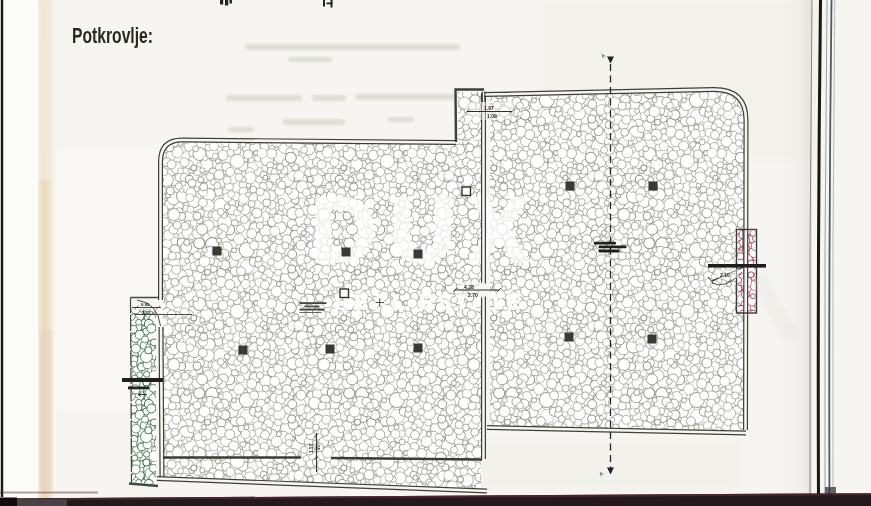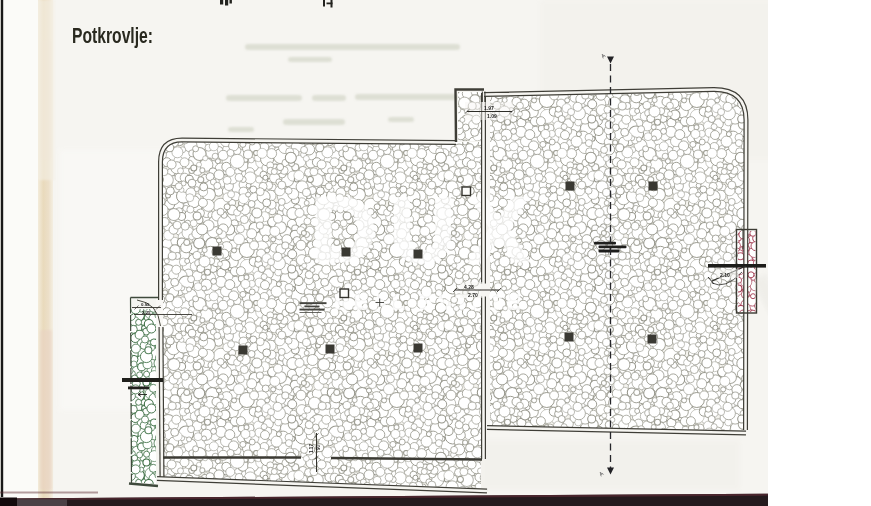--- a/index.html
+++ b/index.html
@@ -1,16 +1,16 @@
 <!DOCTYPE html>
 <html><head>
 <meta charset="utf-8">
 <style>
   html,body { margin:0; padding:0; background:#ffffff; }
-  #page { position:relative; width:768px; height:506px; overflow:hidden;
+  #page { position:relative; width:871px; height:506px; overflow:hidden;
           font-family:"Liberation Sans", sans-serif; }
   svg text { font-family:"Liberation Sans", sans-serif; }
 </style>
 </head>
 <body>
 <div id="page">
 <svg width="871" height="506" viewBox="0 0 871 506">
 <defs>
   <g id="ptile" fill="#ffffff">
 <circle cx="84.0" cy="138.6" r="5.5" stroke-width="0.81" stroke-opacity="0.8"></circle>

